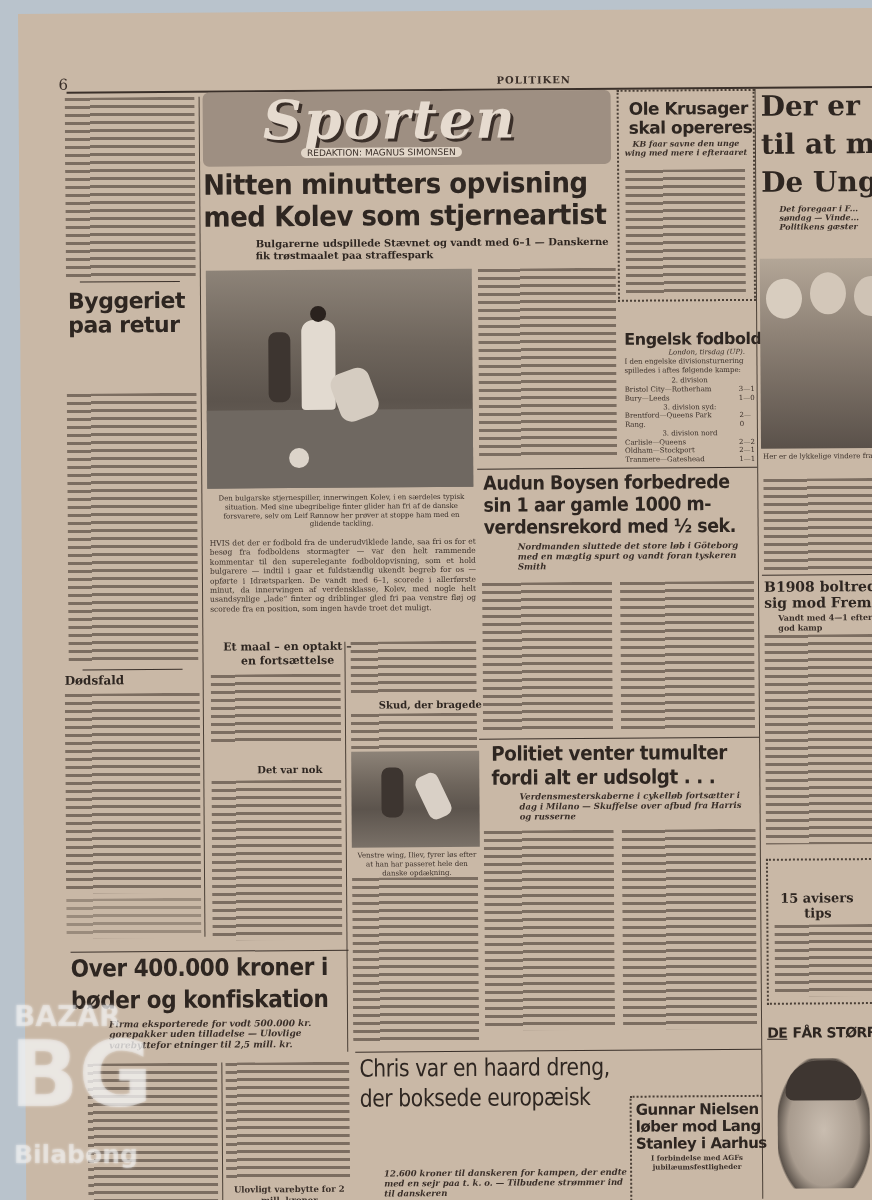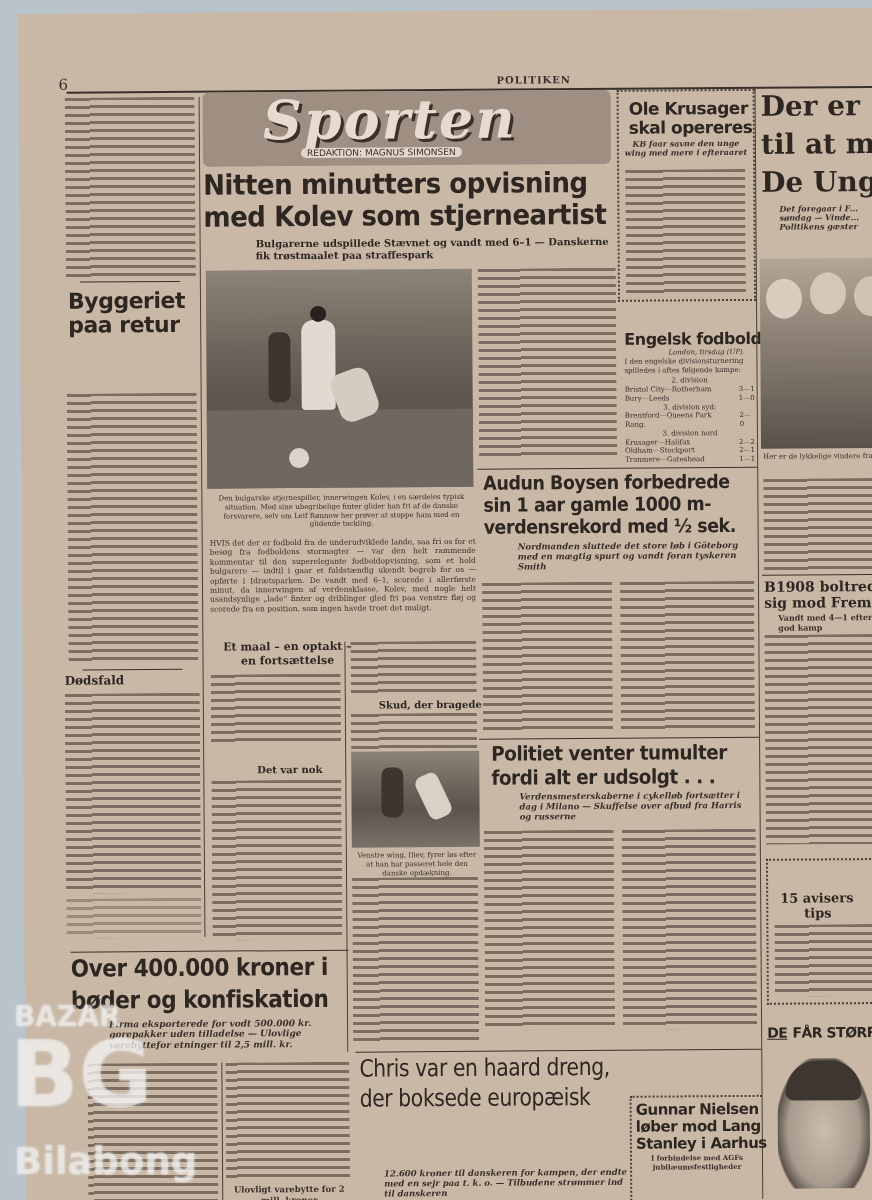--- a/index.html
+++ b/index.html
@@ -105,21 +105,21 @@
         <span>Bury—Leeds</span>
         <span>1—0</span>
       </div>
     <div class="caption" style="text-align:center;">3. division syd:</div>
     <div class="caption" style="display:flex;justify-content:space-between;gap:10px;">
         <span>Brentford—Queens Park Rang.</span>
         <span>2—0</span>
       </div>
     <div class="caption" style="text-align:center;">3. division nord</div>
     <div class="caption" style="display:flex;justify-content:space-between;">
-        <span>Krusager—Halifax</span>
+        <span>Carlisle—Queens</span>
         <span>2—2</span>
       </div>
     <div class="caption" style="display:flex;justify-content:space-between;">
         <span>Oldham—Stockport</span>
         <span>2—1</span>
       </div>
     <div class="caption" style="display:flex;justify-content:space-between;">
         <span>Tranmere—Gateshead</span>
         <span>1—1</span>
       </div>
@@ -192,13 +192,13 @@
     <div class="cond" style="font-size:15px;line-height:17px;margin:4px 0 0 4px;">Gunnar Nielsen</div>
     <div class="cond" style="font-size:15px;line-height:17px;margin-left:4px;">løber mod Lang</div>
     <div class="cond" style="font-size:15px;line-height:17px;margin-left:4px;">Stanley i Aarhus</div>
     <div class="caption" style="margin:2px 4px;text-align:center;font-weight:bold;">I forbindelse med AGFs jubilæumsfestligheder</div>
   </div>
 
 </div>
 
 <div class="watermark" style="left:14px;top:1000px;font-size:28px;">BAZAR</div>
 <div class="watermark" style="left:10px;top:1030px;font-size:90px;line-height:90px;">BG</div>
-<div class="watermark" style="left:14px;top:1140px;font-size:37px;">Bilabong</div>
+<div class="watermark" style="left:14px;top:1140px;font-size:25px;">Bilabong</div>
 
 </body></html>

